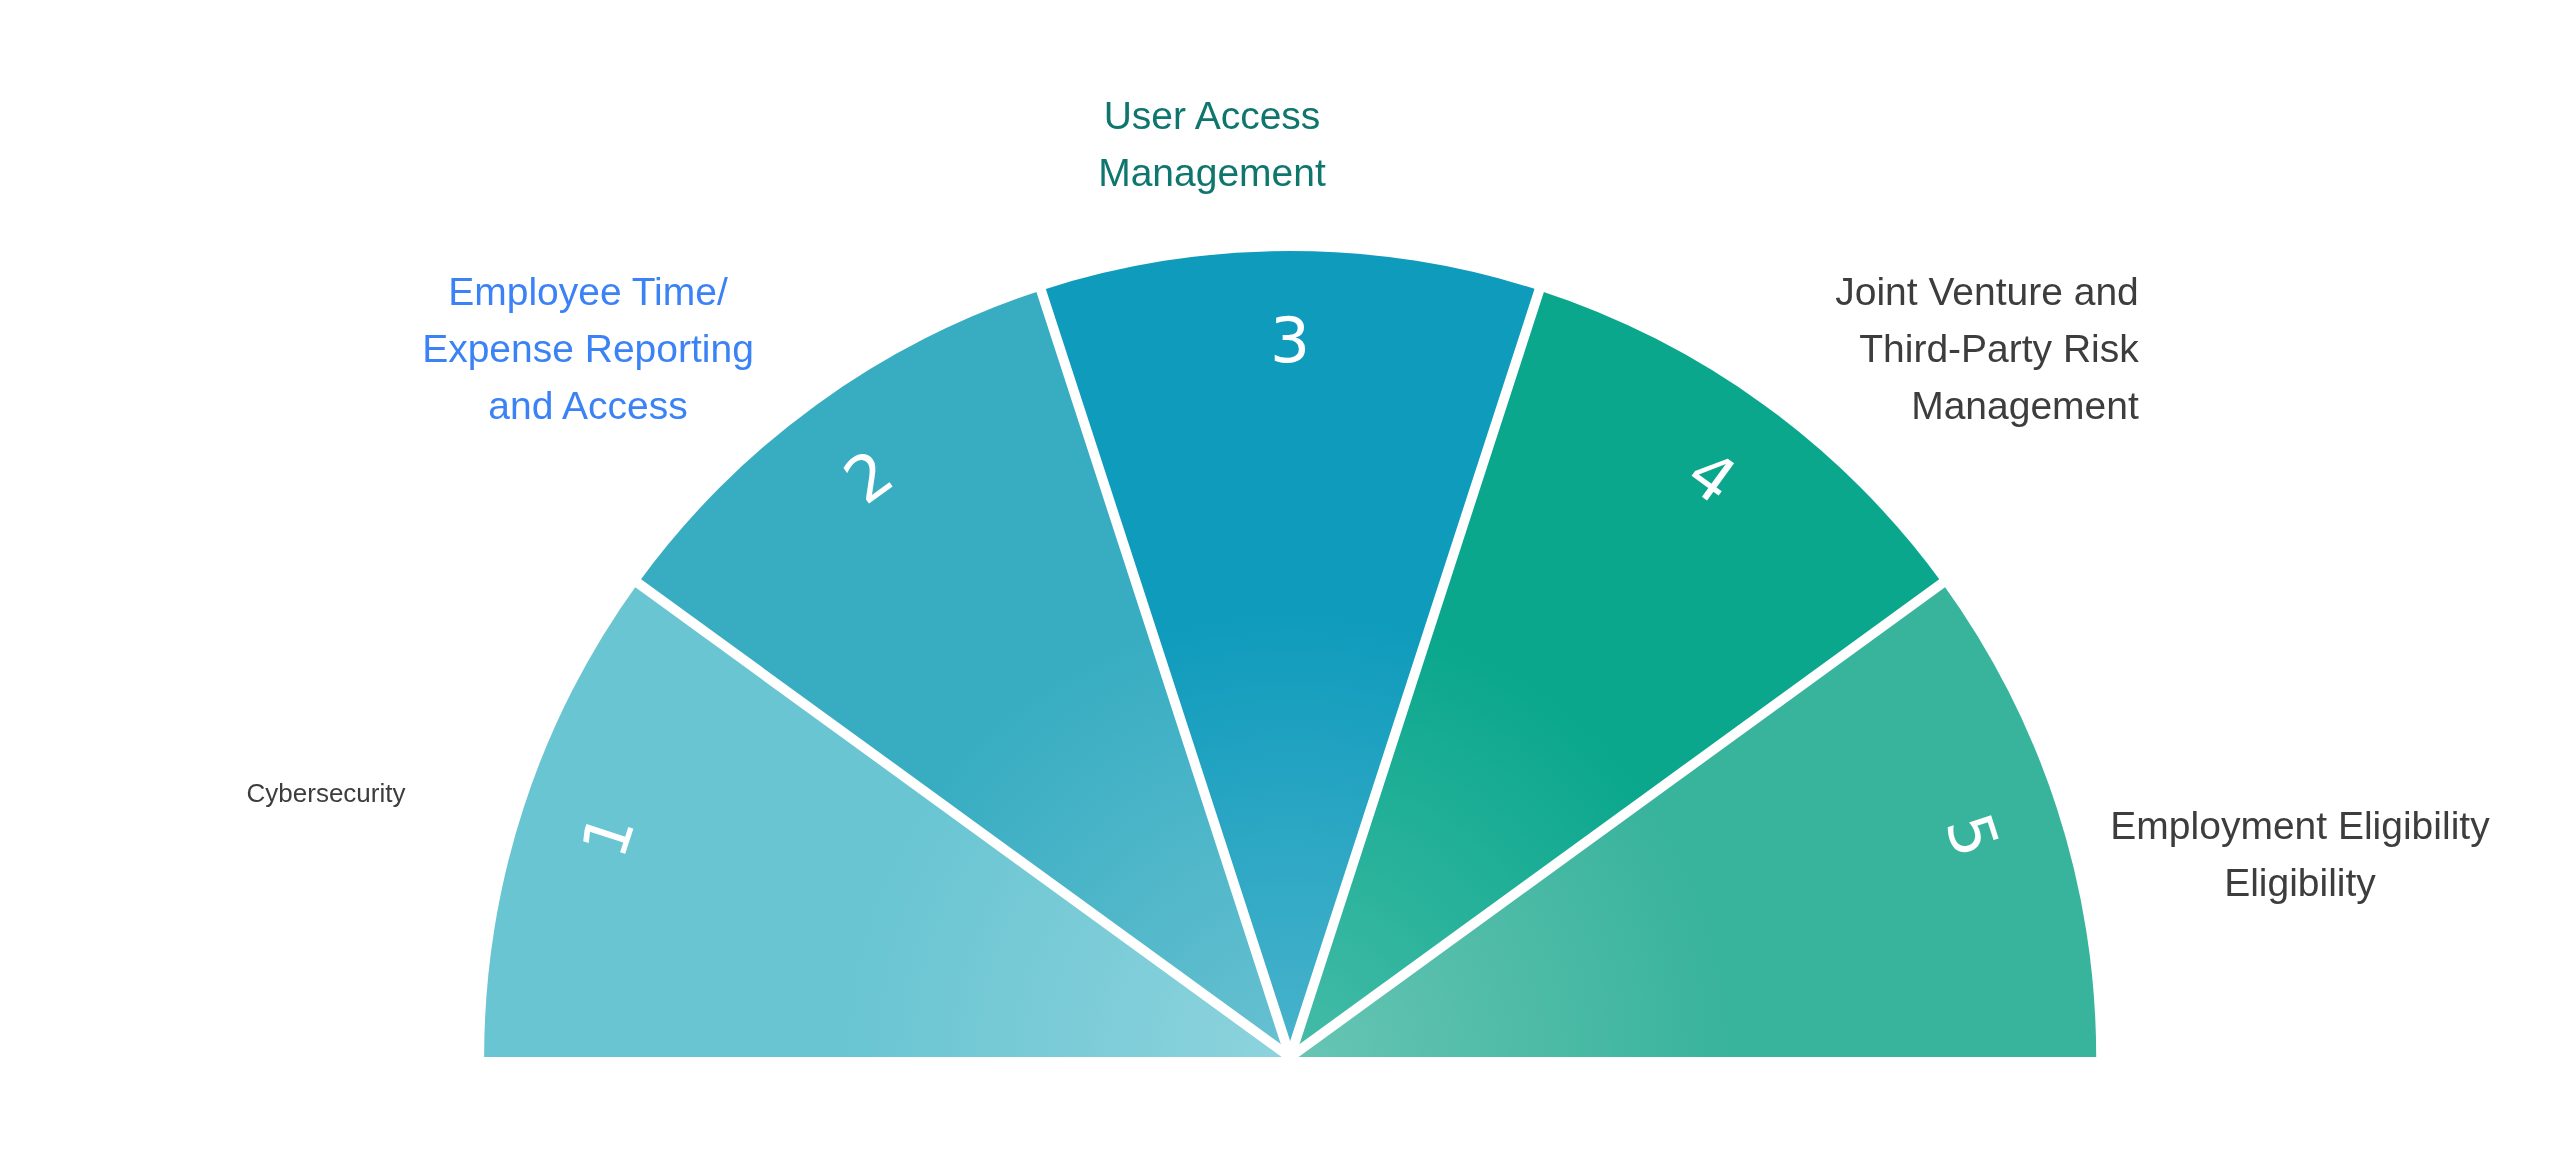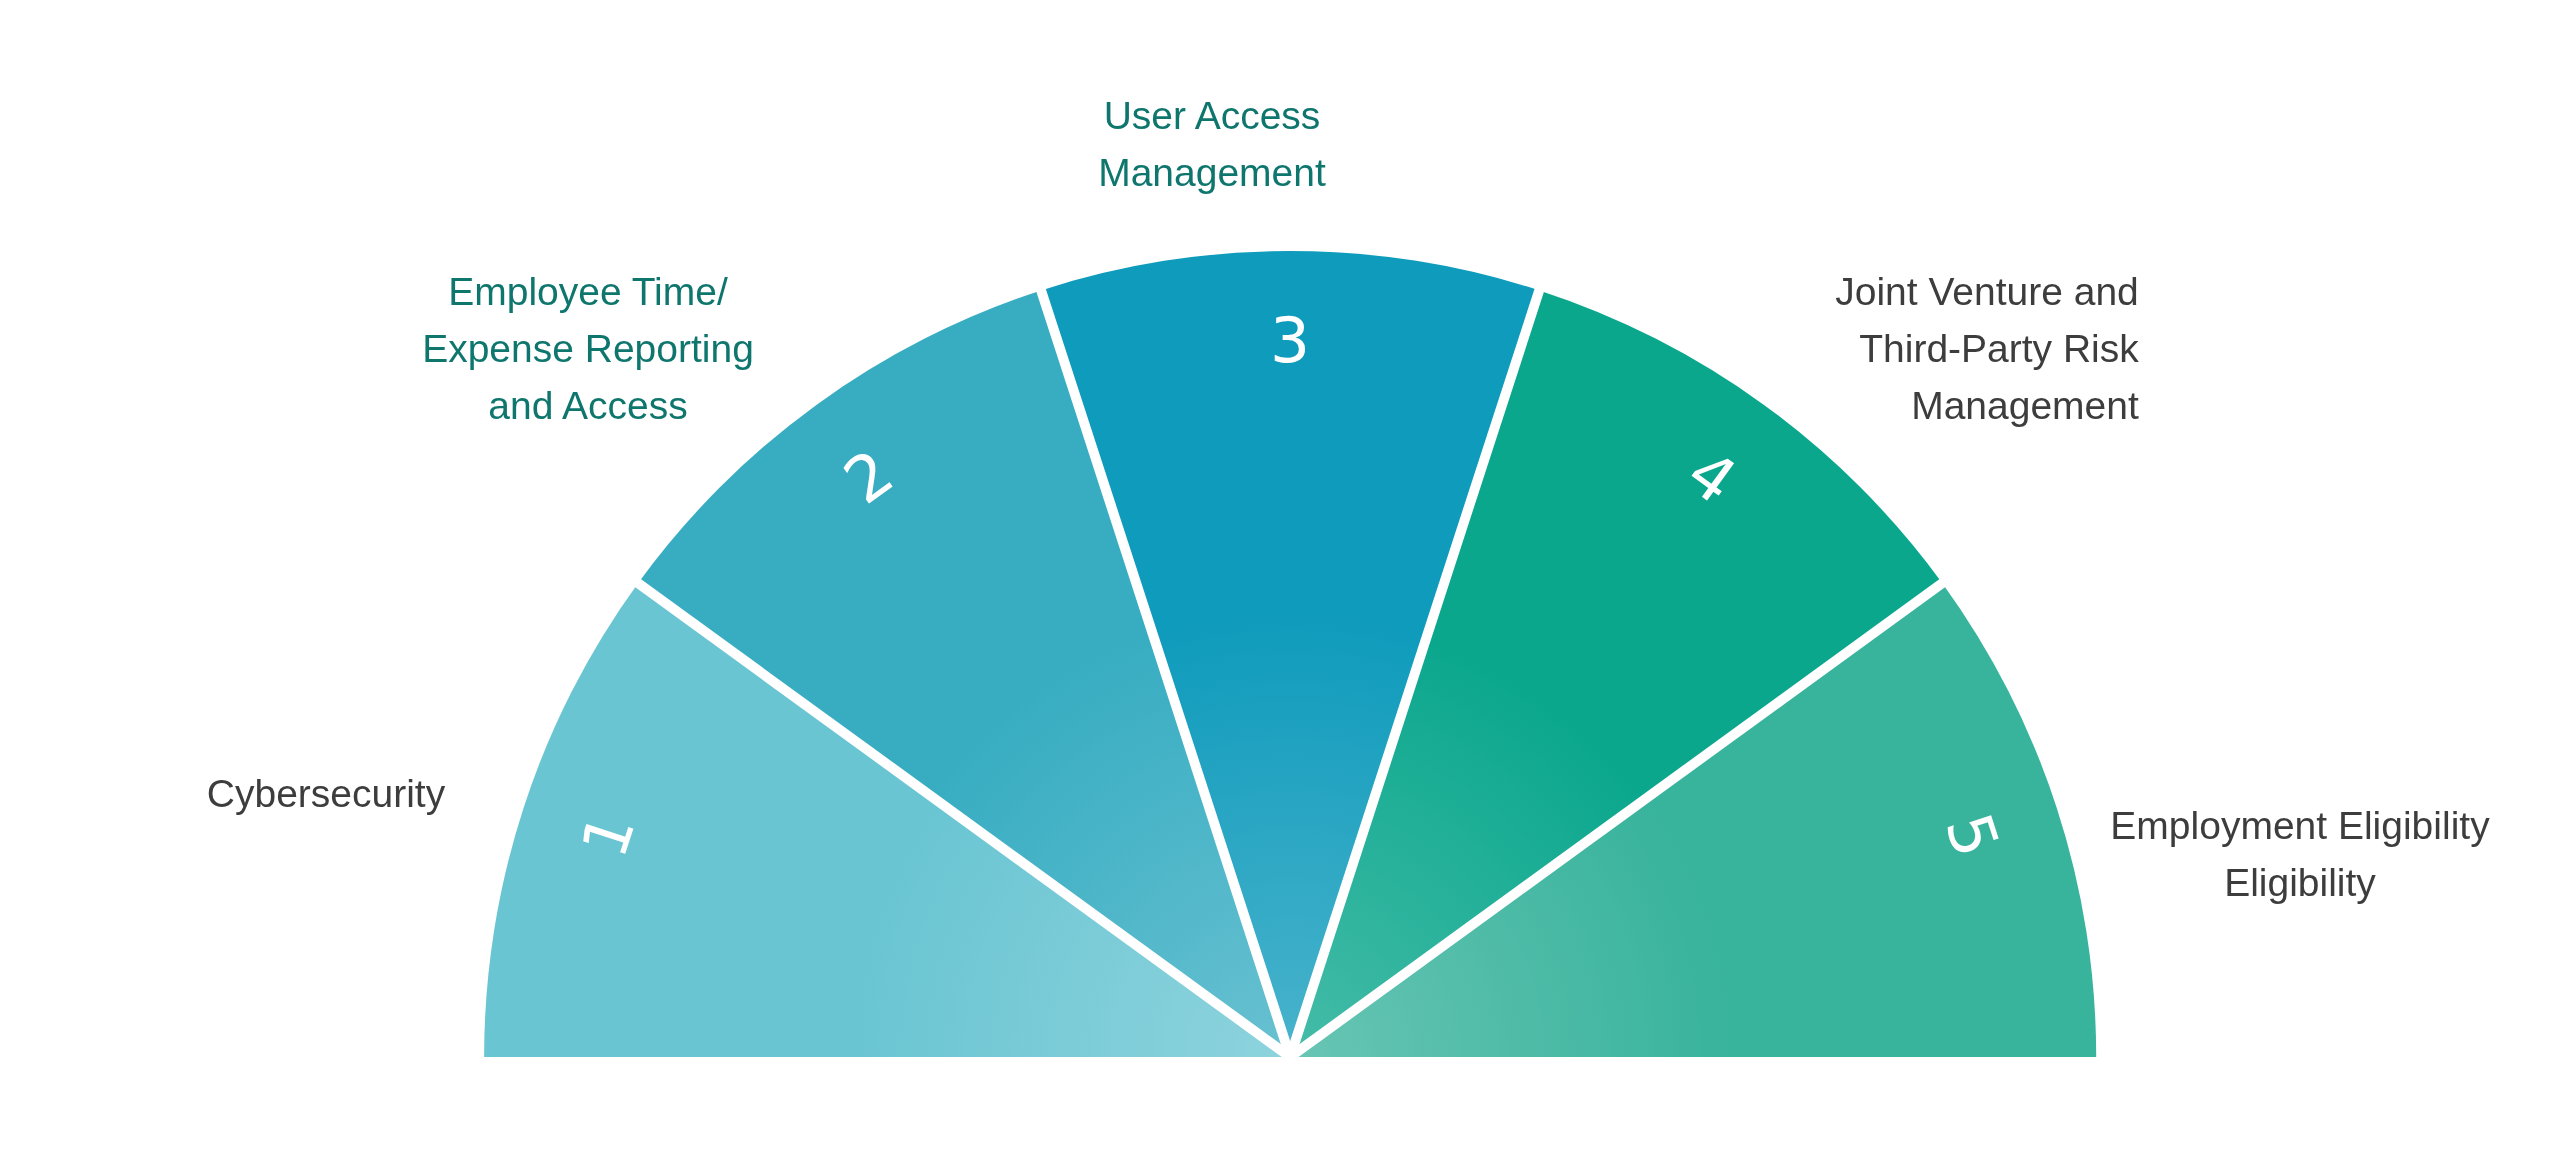--- a/index.html
+++ b/index.html
@@ -78,24 +78,24 @@
       <line x1="2087" y1="1710" x2="1674.8" y2="441.3" stroke="#ffffff" stroke-width="16"></line>
       <line x1="2087" y1="1710" x2="2499.2" y2="441.3" stroke="#ffffff" stroke-width="16"></line>
       <line x1="2087" y1="1710" x2="3166.2" y2="925.9" stroke="#ffffff" stroke-width="16"></line>
       <text transform="translate(983.2 1351.4) rotate(-72.0)" fill="#ffffff" font-size="102" text-anchor="middle" dy="0.35em" class="wedge-number">1</text>
       <text transform="translate(1404.8 771.1) rotate(-36.0)" fill="#ffffff" font-size="102" text-anchor="middle" dy="0.35em" class="wedge-number">2</text>
       <text transform="translate(2087.0 549.4) rotate(0.0)" fill="#ffffff" font-size="102" text-anchor="middle" dy="0.35em" class="wedge-number">3</text>
       <text transform="translate(2769.2 771.1) rotate(36.0)" fill="#ffffff" font-size="102" text-anchor="middle" dy="0.35em" class="wedge-number">4</text>
       <text transform="translate(3190.8 1351.4) rotate(72.0)" fill="#ffffff" font-size="102" text-anchor="middle" dy="0.35em" class="wedge-number">5</text>
     </svg>
   <div id="labels">
-      <div class="seg-label" style="left: 326px; top: 793px; color: rgb(61, 61, 61); font-size: 39px; line-height: 57px;">
+      <div class="seg-label" style="left: 326px; top: 793px; color: rgb(61, 61, 61); font-size: 26px; line-height: 57px;">
         <div>Cybersecurity</div>
       </div>
-      <div class="seg-label" style="left: 588px; top: 348px; color: #0f766e; font-size: 39px; line-height: 57px;">
+      <div class="seg-label" style="left: 588px; top: 348px; color: #3b82f6; font-size: 39px; line-height: 57px;">
         <div>Employee Time/</div>
         <div>Expense Reporting</div>
         <div>and Access</div>
       </div>
       <div class="seg-label" style="left: 1212px; top: 144px; color: #0f766e; font-size: 39px; line-height: 57px;">
         <div>User Access</div>
         <div>Management</div>
       </div>
       <div class="seg-label" style="left: 1987px; top: 348px; color: rgb(61, 61, 61); font-size: 39px; line-height: 57px; text-align: right;">
         <div>Joint Venture and</div>

